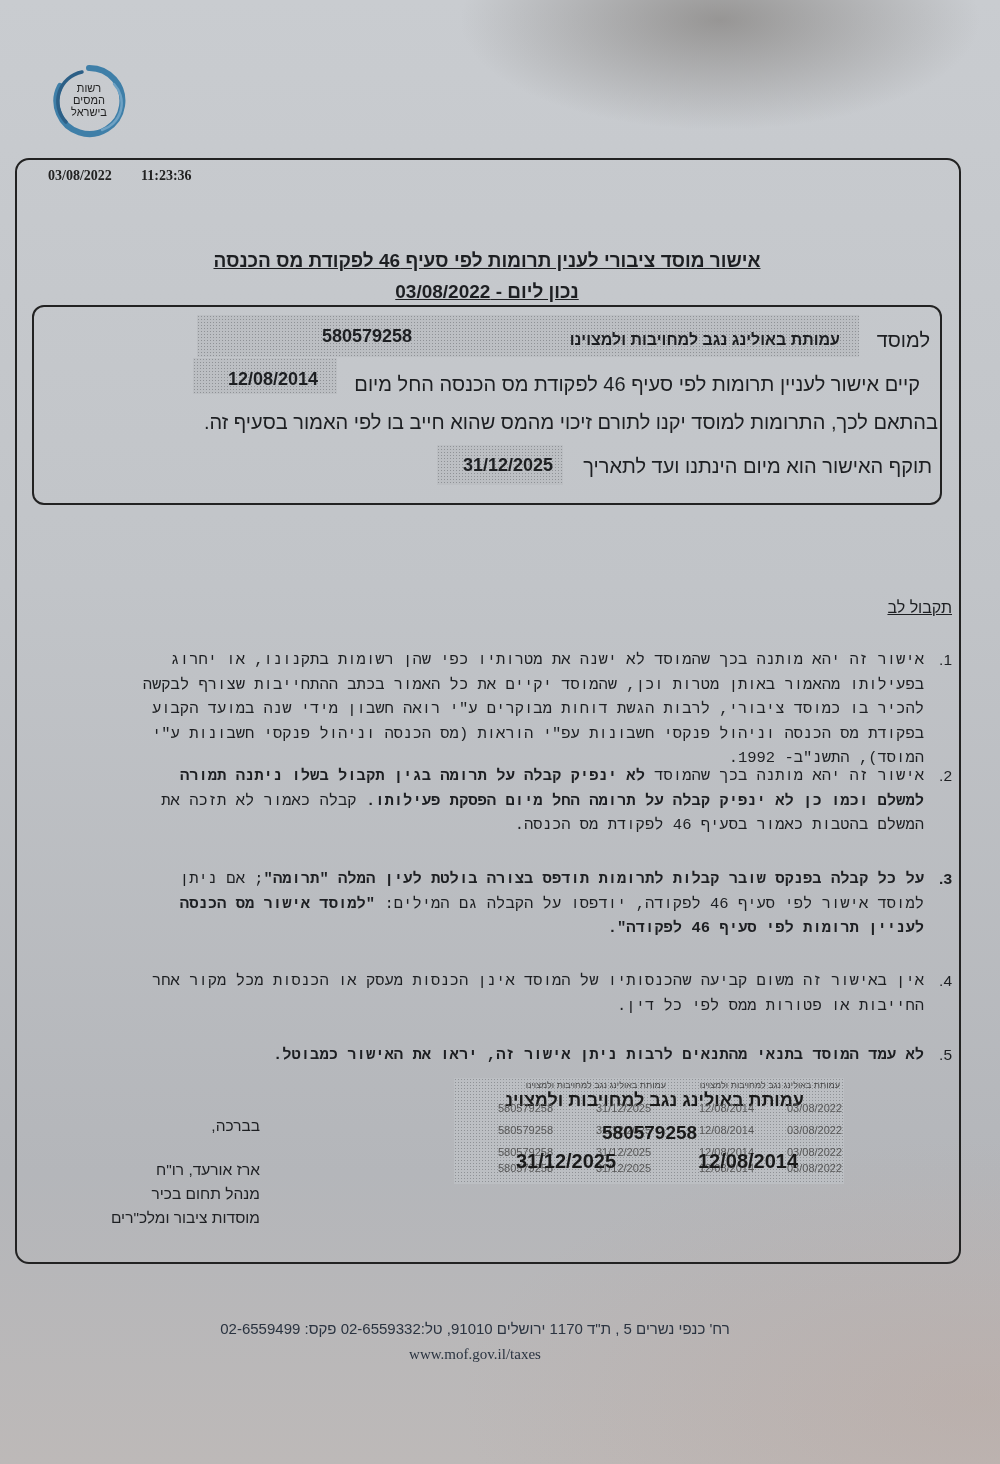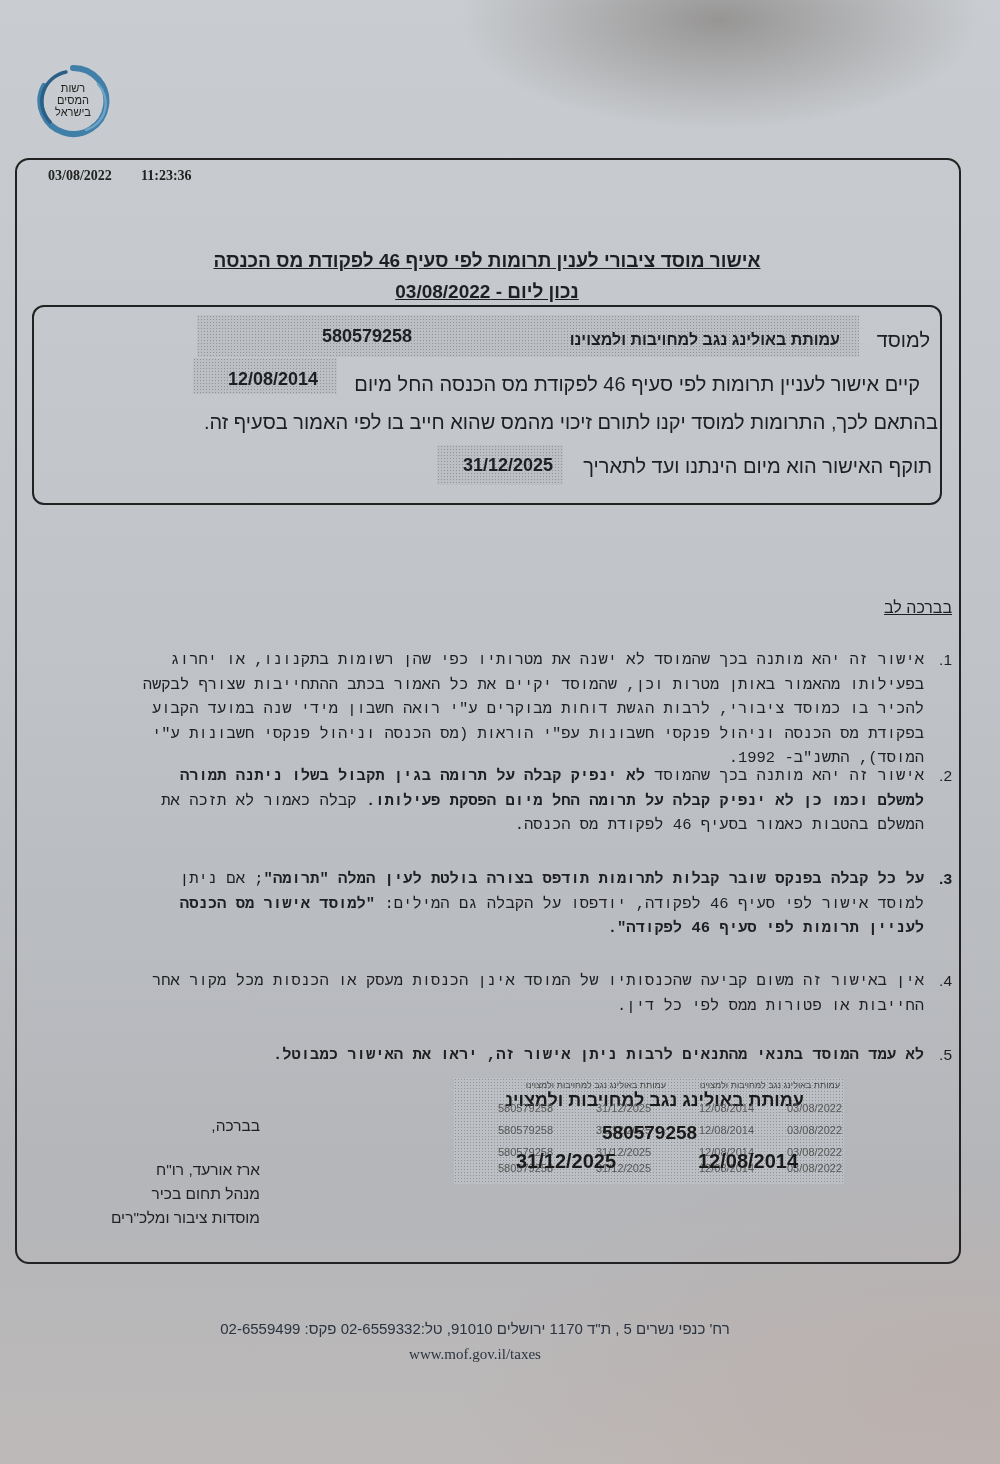--- a/index.html
+++ b/index.html
@@ -6,21 +6,21 @@
   body {
     width:1000px; height:1464px; position:relative; overflow:hidden;
     font-family:"Liberation Sans", "DejaVu Sans", sans-serif;
     color:#1d1f22;
     background:
       radial-gradient(ellipse 260px 110px at 720px 20px, rgba(110,105,100,0.55), rgba(150,145,140,0) 100%),
       radial-gradient(ellipse 520px 260px at 980px 1400px, rgba(185,160,150,0.35), rgba(0,0,0,0) 100%),
       linear-gradient(180deg, #c9ccd0 0%, #c1c4c8 40%, #b4b6ba 80%, #bdb9b8 100%);
   }
   .logo {
-    position:absolute; left:36px; top:64px; width:74px; height:74px;
+    position:absolute; left:52px; top:64px; width:74px; height:74px;
   }
   .logo svg { position:absolute; left:0; top:0; }
   .logo-text {
     position:absolute; left:14px; top:18px; width:46px;
     font-size:11px; line-height:12px; text-align:center; direction:rtl;
     color:#222;
   }
   .frame {
     position:absolute; left:15px; top:158px; width:946px; height:1106px;
     border:2px solid #222; border-radius:14px; box-sizing:border-box;
@@ -132,21 +132,21 @@
 <div class="row org-id">580579258</div>
 
 <div class="row line1">קיים אישור לעניין תרומות לפי סעיף 46 לפקודת מס הכנסה החל מיום</div>
 <div class="row date-from">12/08/2014</div>
 
 <div class="row line2">בהתאם לכך, התרומות למוסד יקנו לתורם זיכוי מהמס שהוא חייב בו לפי האמור בסעיף זה.</div>
 
 <div class="row line3">תוקף האישור הוא מיום הינתנו ועד לתאריך</div>
 <div class="row date-until">31/12/2025</div>
 
-<div class="attention">בברכה לב</div>
+<div class="attention">תקבול לב</div>
 
 <div class="note n1">
   <span class="num">1.</span>
   <div class="body">אישור זה יהא מותנה בכך שהמוסד לא ישנה את מטרותיו כפי שהן רשומות בתקנונו, או יחרוג בפעילותו מהאמור באותן מטרות וכן, שהמוסד יקיים את כל האמור בכתב ההתחייבות שצורף לבקשה להכיר בו כמוסד ציבורי, לרבות הגשת דוחות מבוקרים ע"י רואה חשבון מידי שנה במועד הקבוע בפקודת מס הכנסה וניהול פנקסי חשבונות עפ"י הוראות (מס הכנסה וניהול פנקסי חשבונות ע"י המוסד), התשנ"ב- 1992.</div>
 </div>
 
 <div class="note n2">
   <span class="num">2.</span>
   <div class="body"><span>אישור זה יהא מותנה בכך שהמוסד </span><b>לא ינפיק קבלה על תרומה בגין תקבול בשלו ניתנה תמורה למשלם וכמו כן לא ינפיק קבלה על תרומה החל מיום הפסקת פעילותו.</b><span> קבלה כאמור לא תזכה את המשלם בהטבות כאמור בסעיף 46 לפקודת מס הכנסה.</span></div>
 </div>

